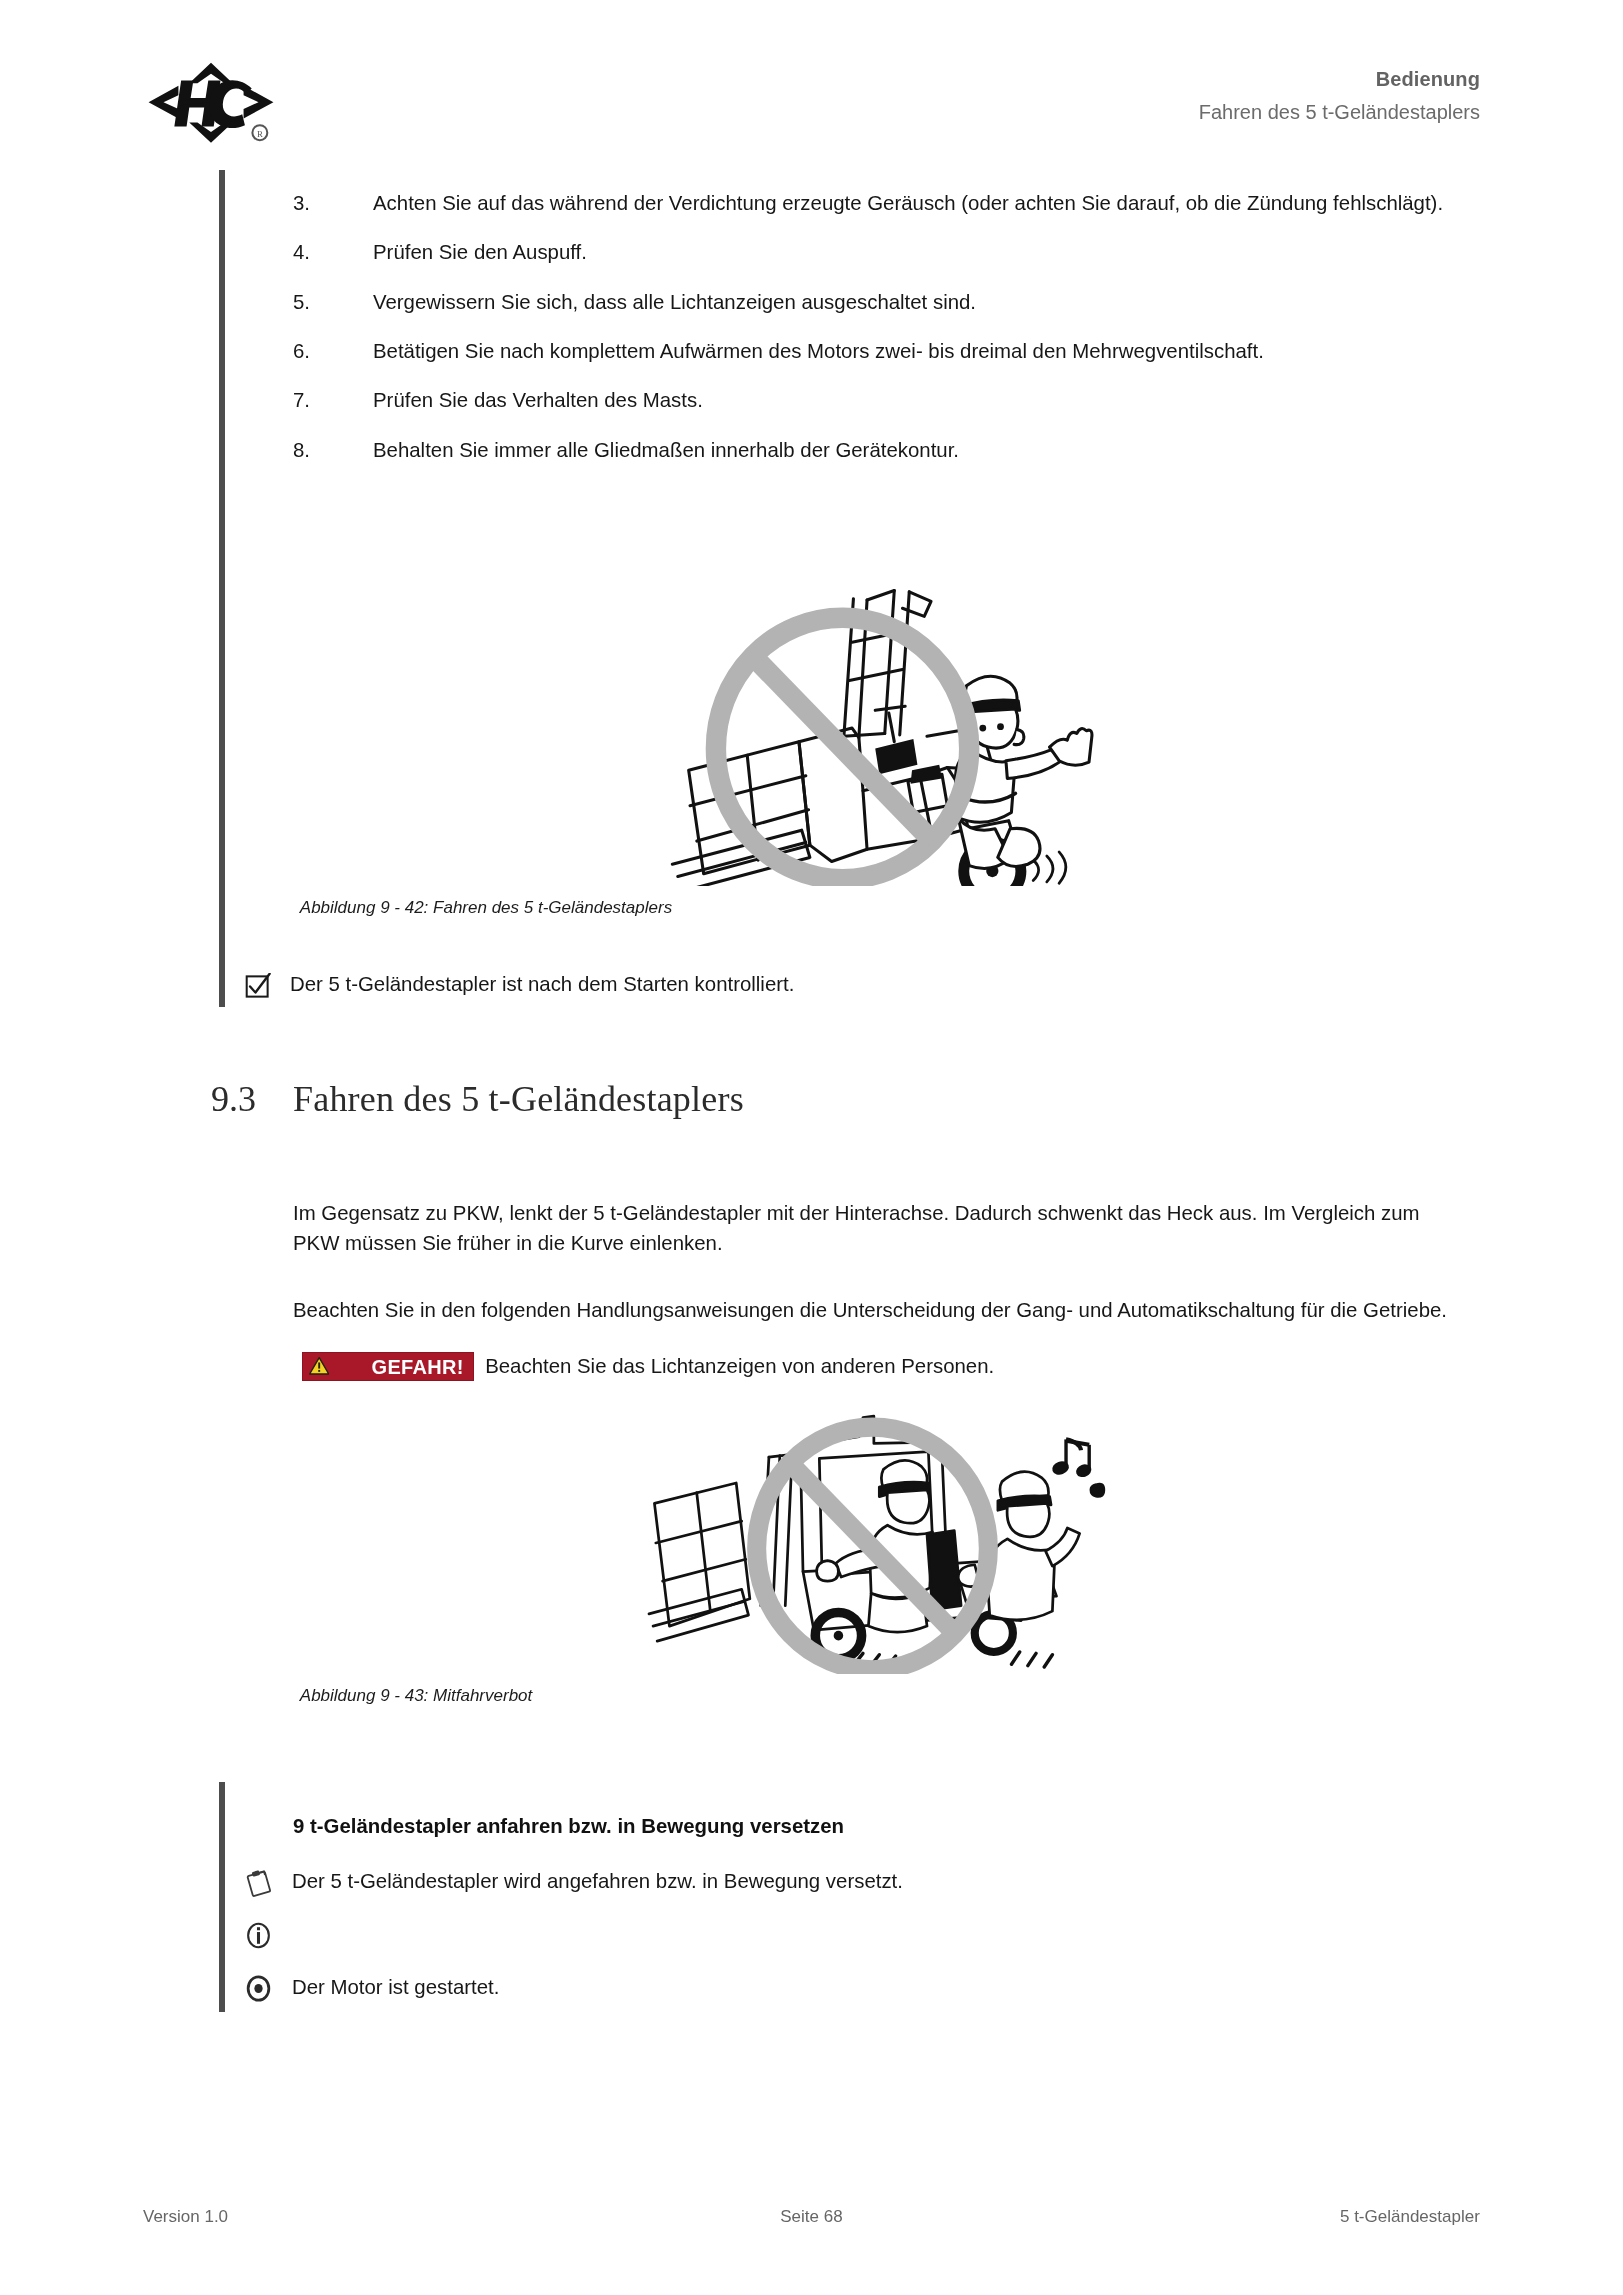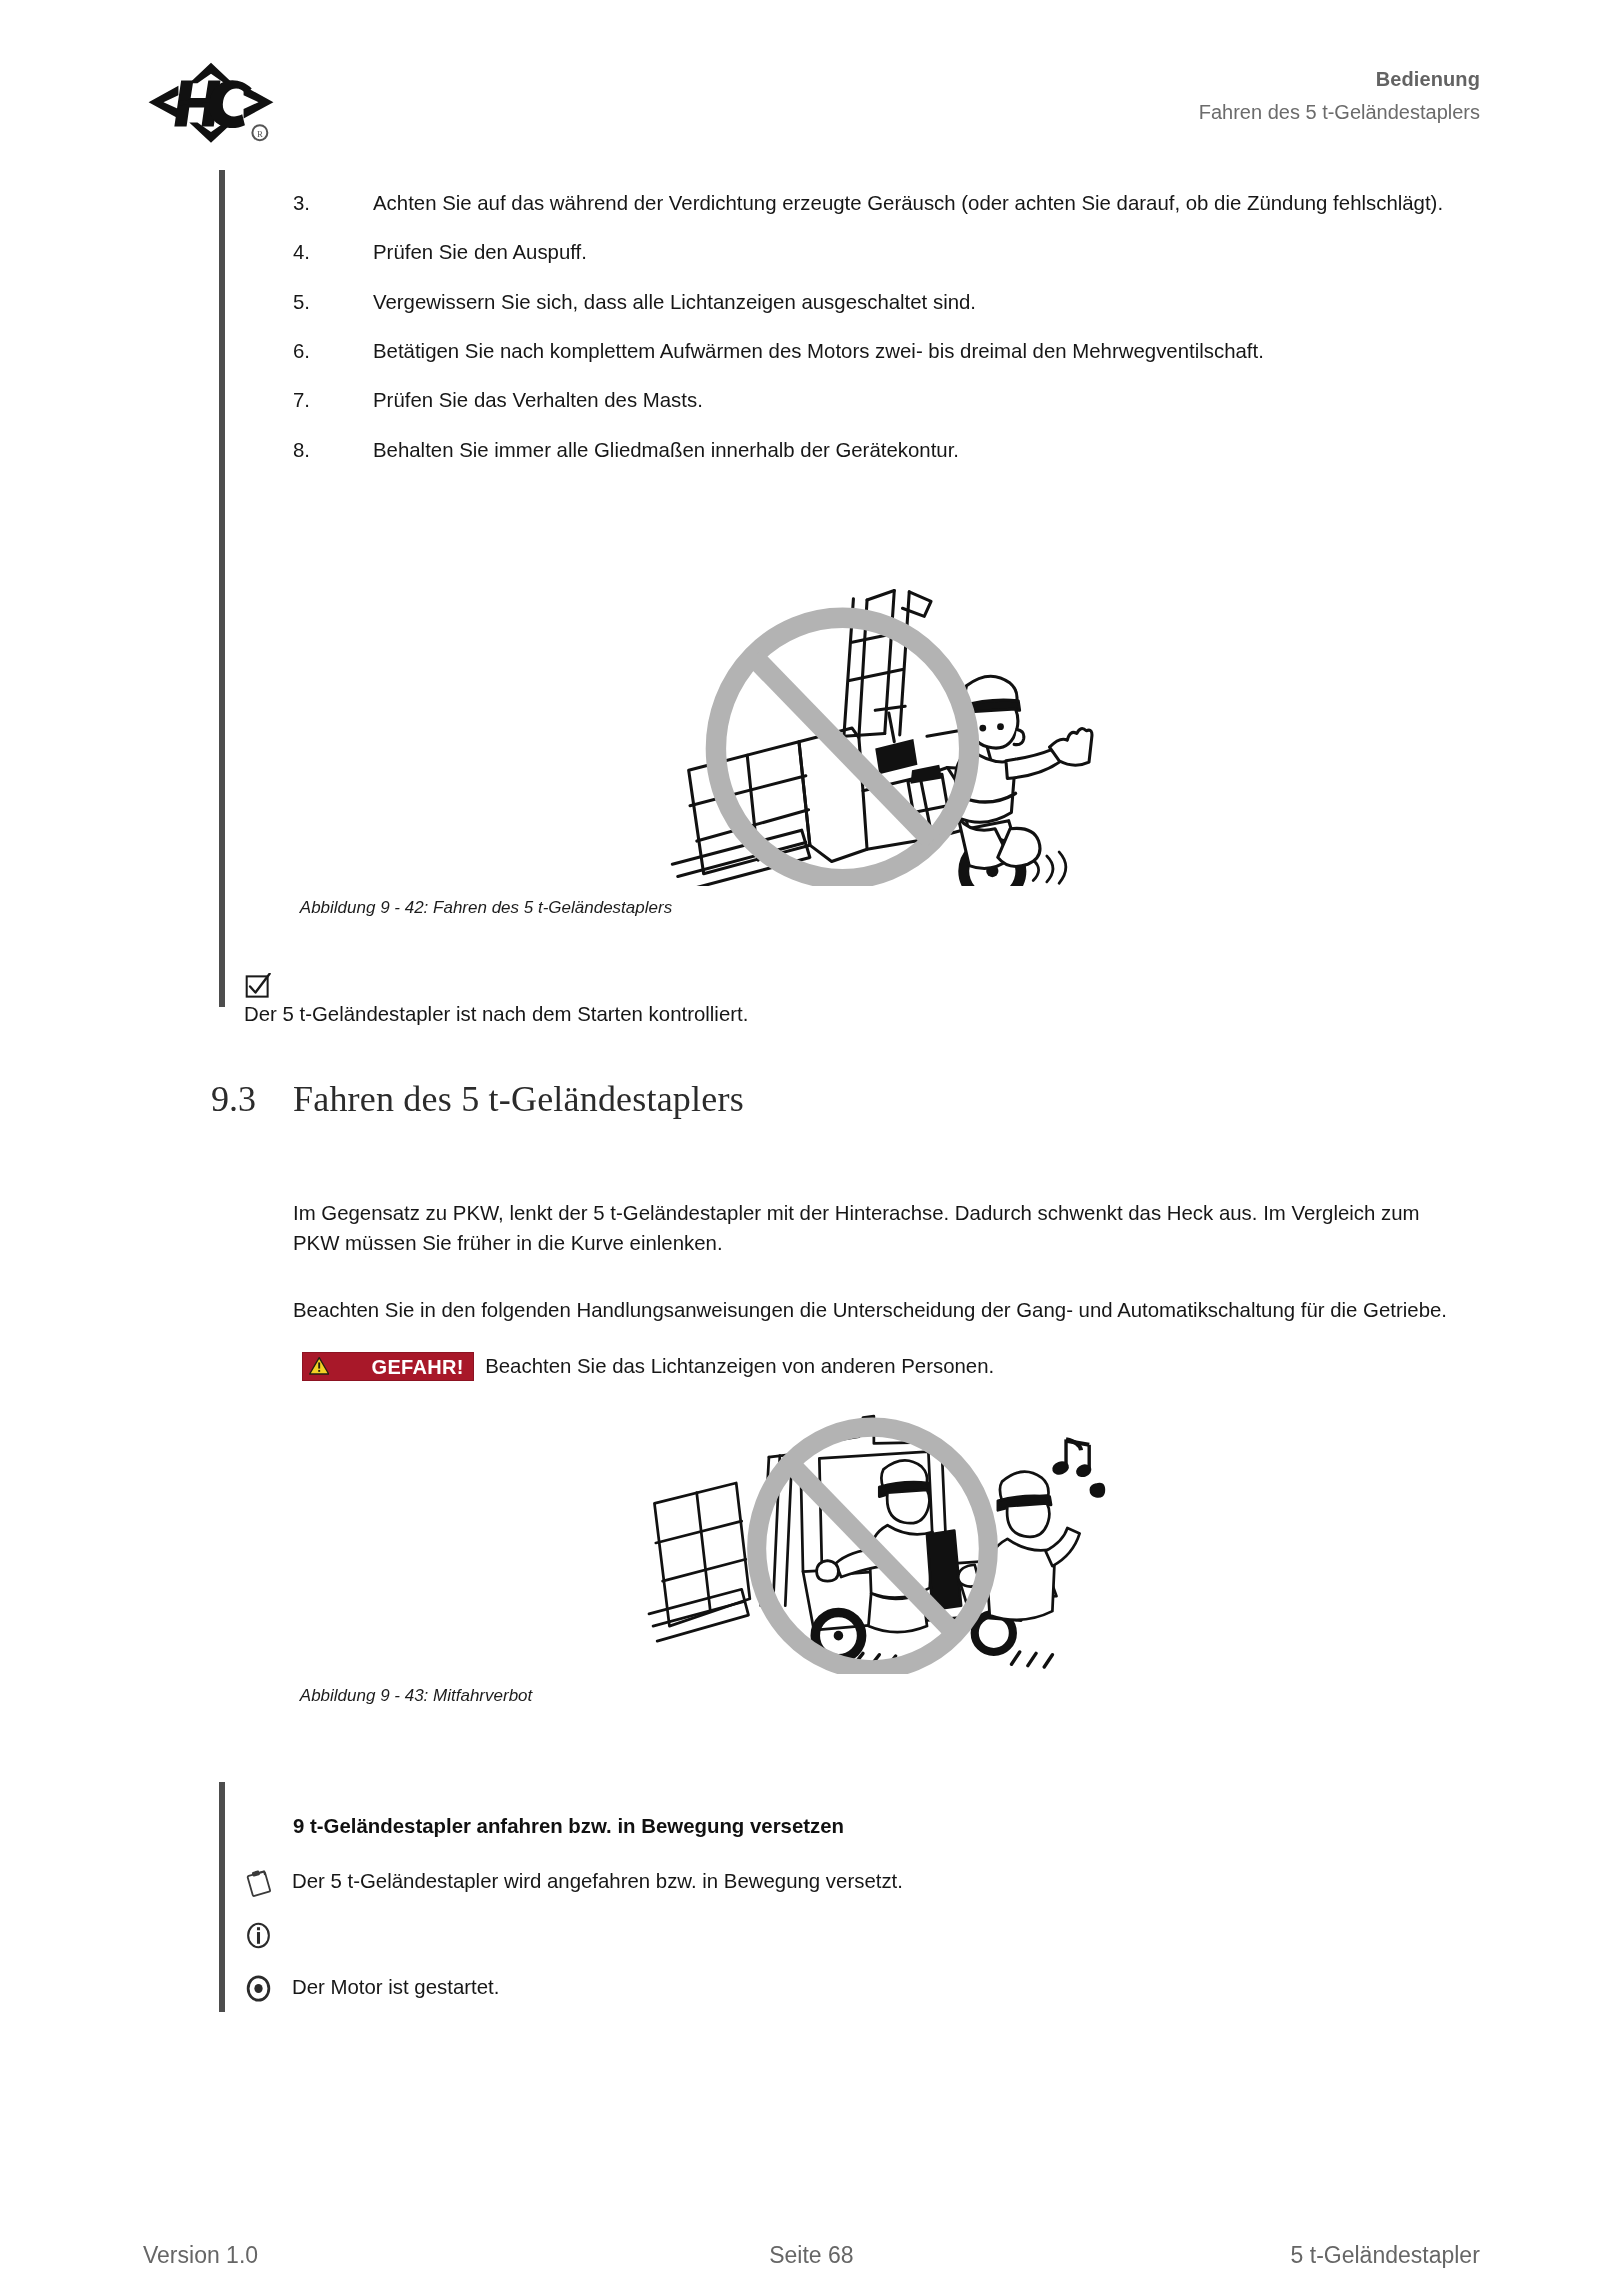--- a/index.html
+++ b/index.html
@@ -114,21 +114,20 @@
     margin-left: 6.8px;
   }
 
   
   .result-line {
     position: absolute;
     left: 244px;
     top: 970px;
     display: flex;
     align-items: flex-start;
-    flex-direction: column;
   }
   .result-icon {
     flex: 0 0 auto;
     width: 27px;
     height: 27px;
     margin-top: 2.7px;
     margin-right: 19px;
   }
   .result-text {
     font-size: 20.4px;
@@ -245,23 +244,22 @@
 
   
   .page-footer {
     position: absolute;
     left: 143px;
     right: 143px;
     top: 2200px;
     height: 34px;
     display: flex;
     align-items: center;
-    font-size: 23px;
+    font-size: 17px;
     color: #666666;
-    margin-top: 38px;
   }
   .footer-left   { flex: 0 0 33.33%; text-align: left; }
   .footer-center { flex: 0 0 33.33%; text-align: center; }
   .footer-right  { flex: 0 0 33.33%; text-align: right; }
 </style>
 </head>
 <body>
 
 <div class="page">
 

